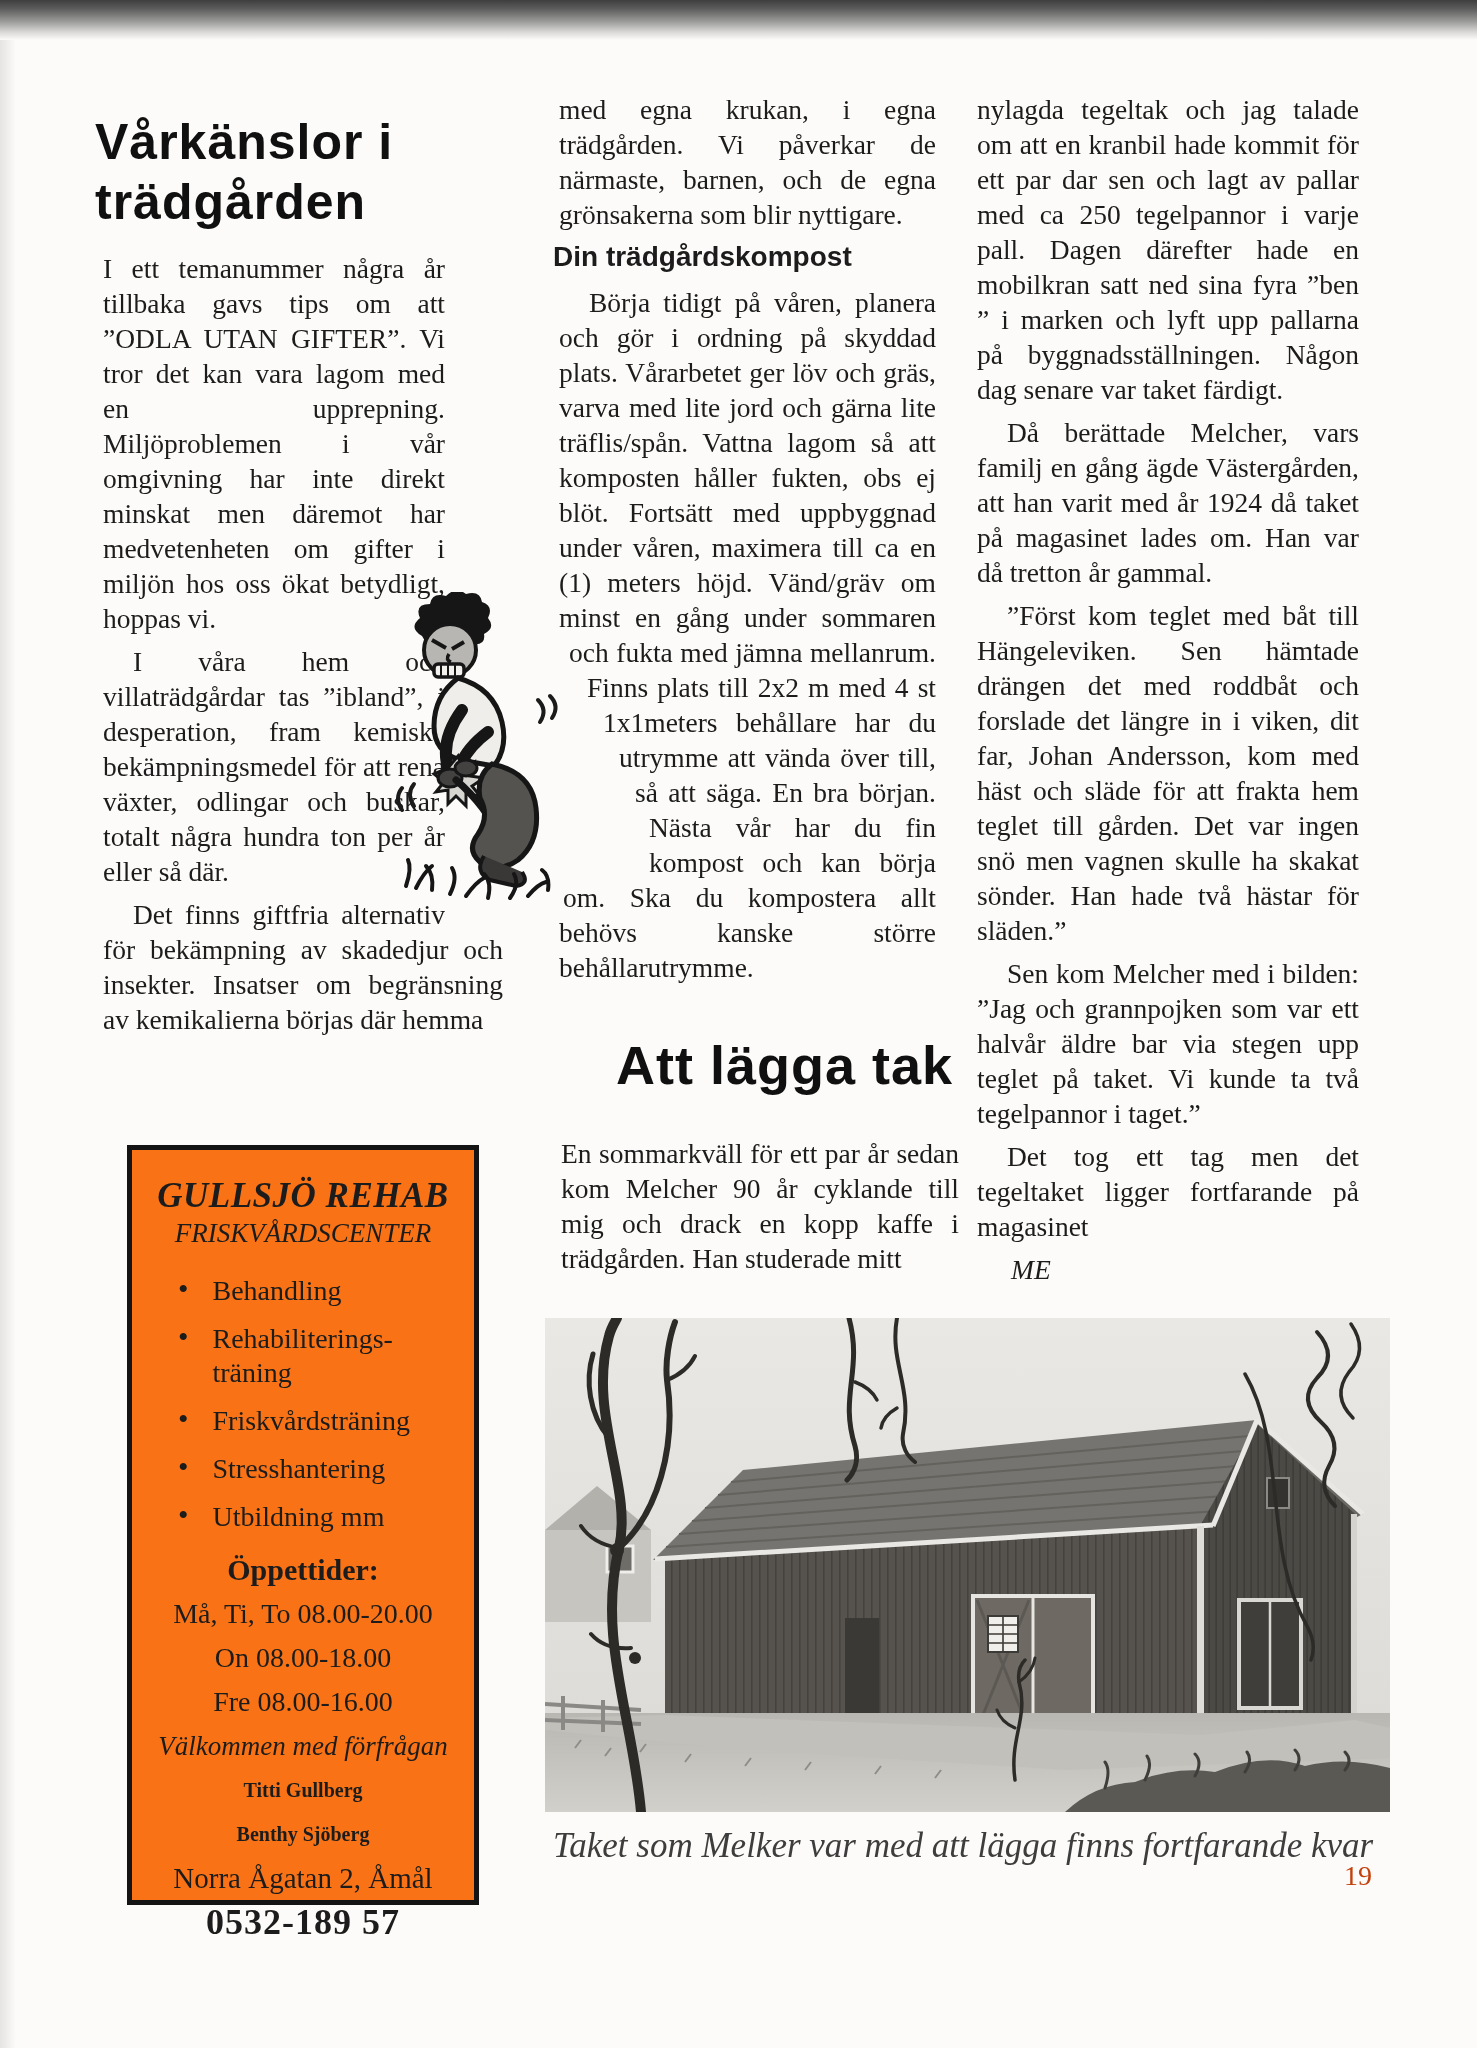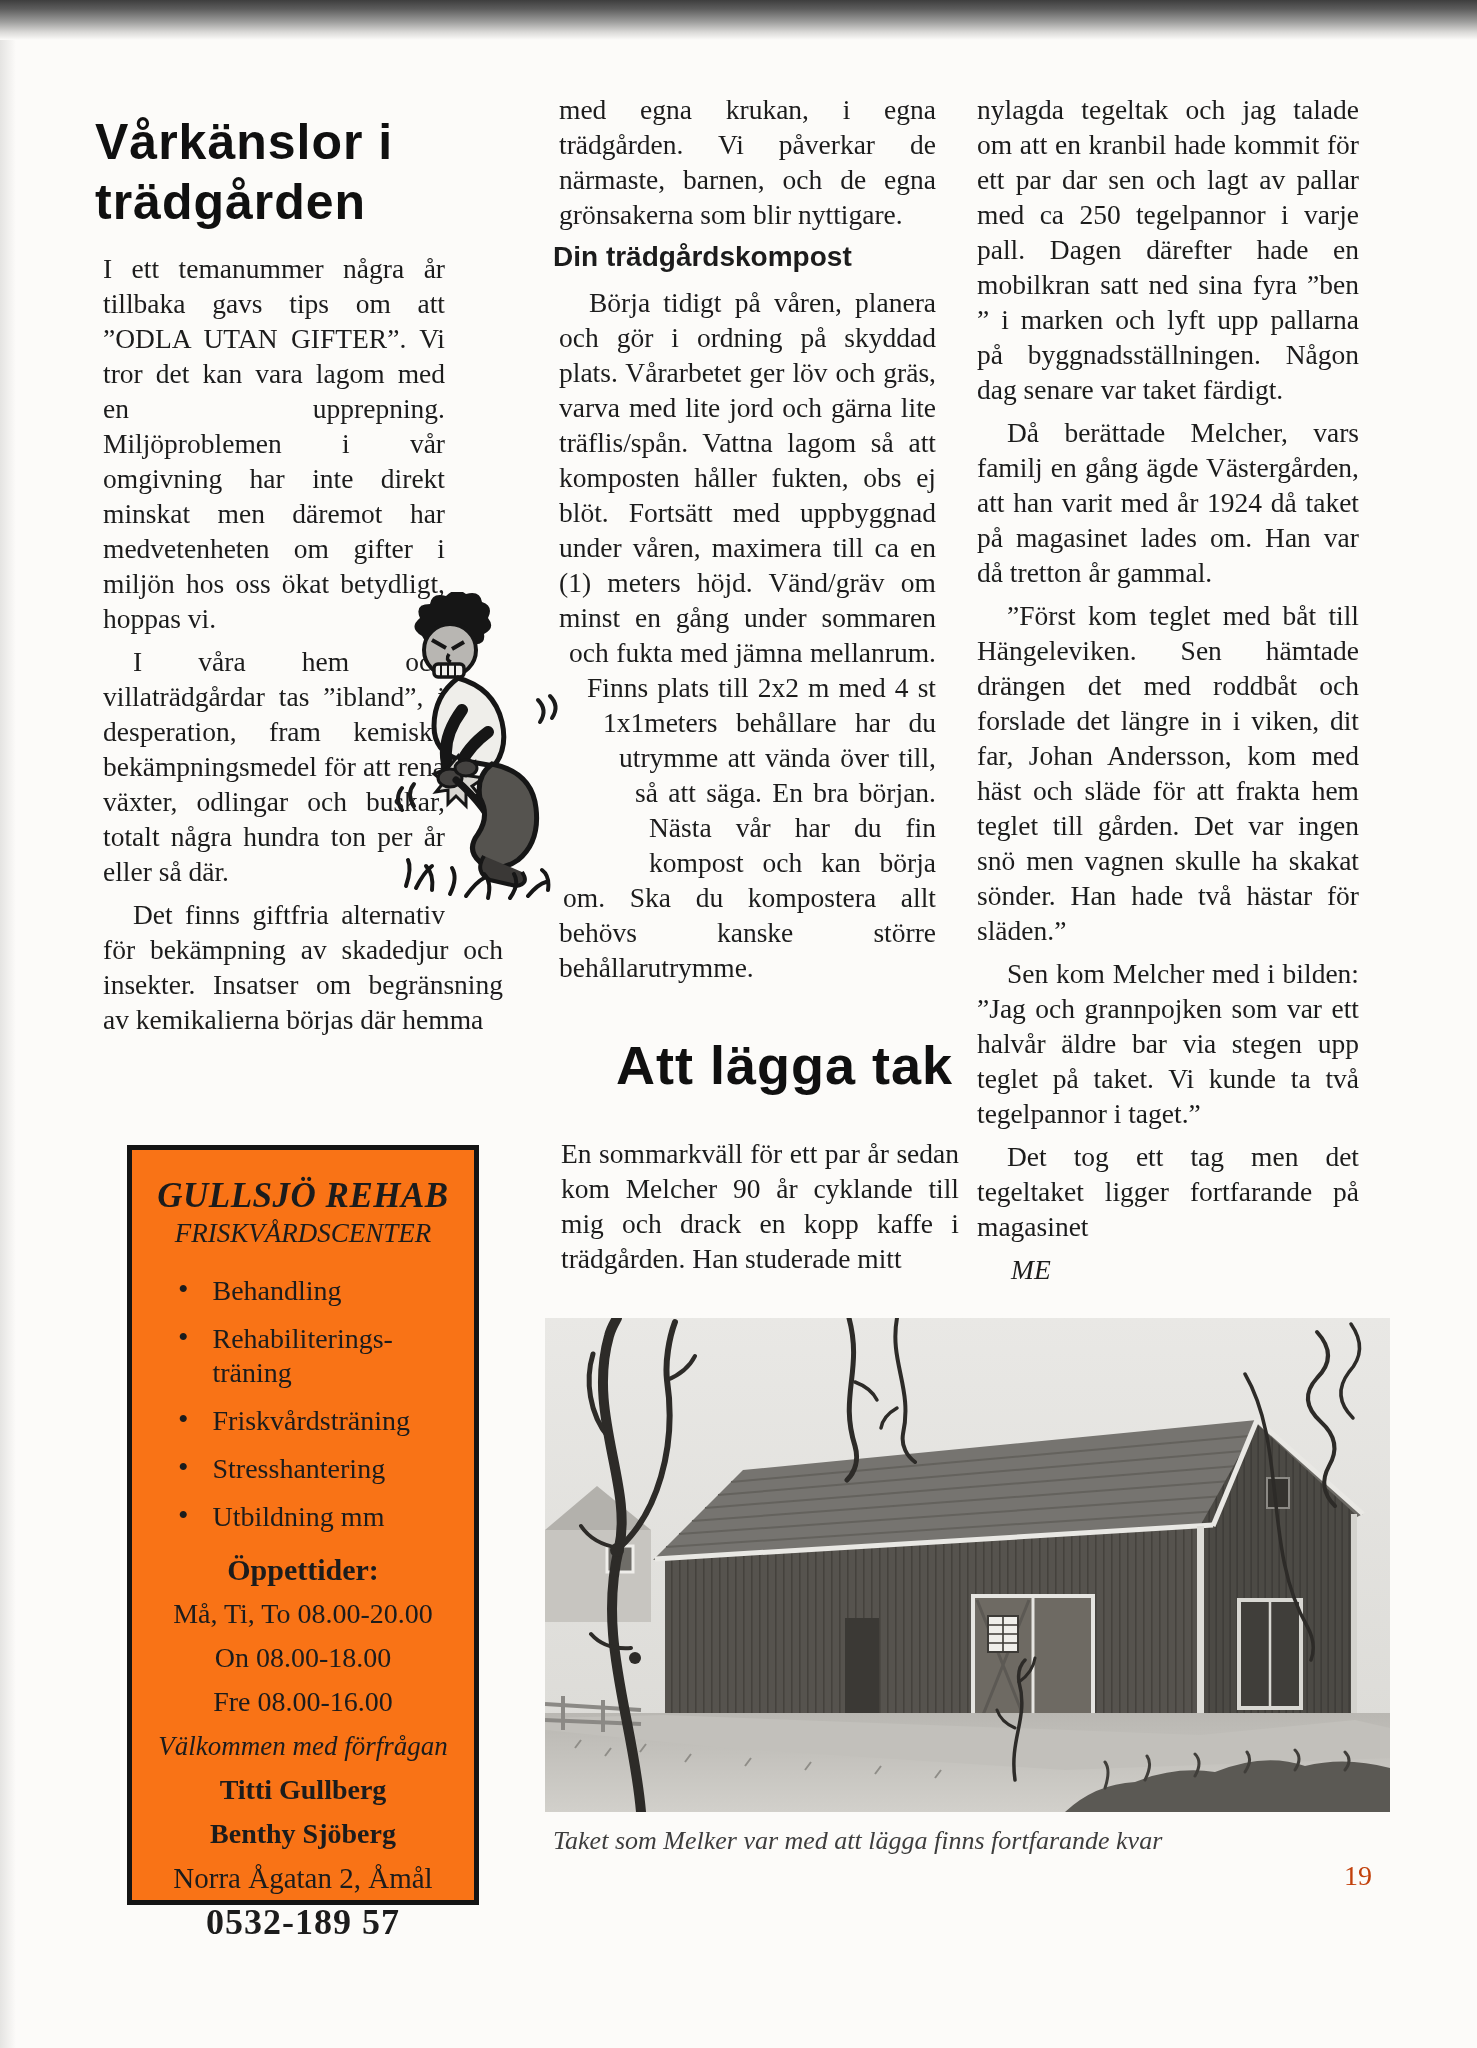--- a/index.html
+++ b/index.html
@@ -54,28 +54,28 @@
   .ad-title{font-size:35px;line-height:40px;font-weight:bold;font-style:italic;
     text-align:center;letter-spacing:0.5px;}
   .ad-sub{font-size:27px;line-height:34px;font-style:italic;text-align:center;}
   .ad-list{margin:24px 0 0 28px;}
   .ad-item{display:flex;gap:24px;font-size:28px;line-height:34px;margin-bottom:14px;}
   .ad-item .bullet{font-size:30px;line-height:30px;}
   .ad-item .lbl{white-space:pre-line;}
   .ad-center{text-align:center;font-size:28px;line-height:44px;}
   .ad-hours-h{font-family:"Liberation Serif", serif;font-weight:bold;font-size:30px;}
   .ad-welcome{font-style:italic;font-size:27px;}
-  .ad-name{font-weight:bold;font-size:28px;}
+  .ad-name{font-weight:bold;font-size:20px;}
   .ad-addr{font-size:29px;}
   .ad-phone{font-weight:bold;font-size:36px;letter-spacing:1px;}
 
   
   #photo{position:absolute;left:545px;top:1318px;width:845px;height:494px;}
   #caption{position:absolute;left:553px;top:1826px;width:840px;
-    font-style:italic;font-size:26px;color:#3d3d3d;}
+    font-style:italic;font-size:35px;color:#3d3d3d;}
 
   #pagenum{position:absolute;left:1344px;top:1860px;font-size:28px;color:#c2410c;}
 </style>
 </head>
 <body>
 
 <div class="topbar"></div>
 <div class="leftedge"></div>
 
 <h1 class="main-title">Vårkänslor i trädgården</h1>

